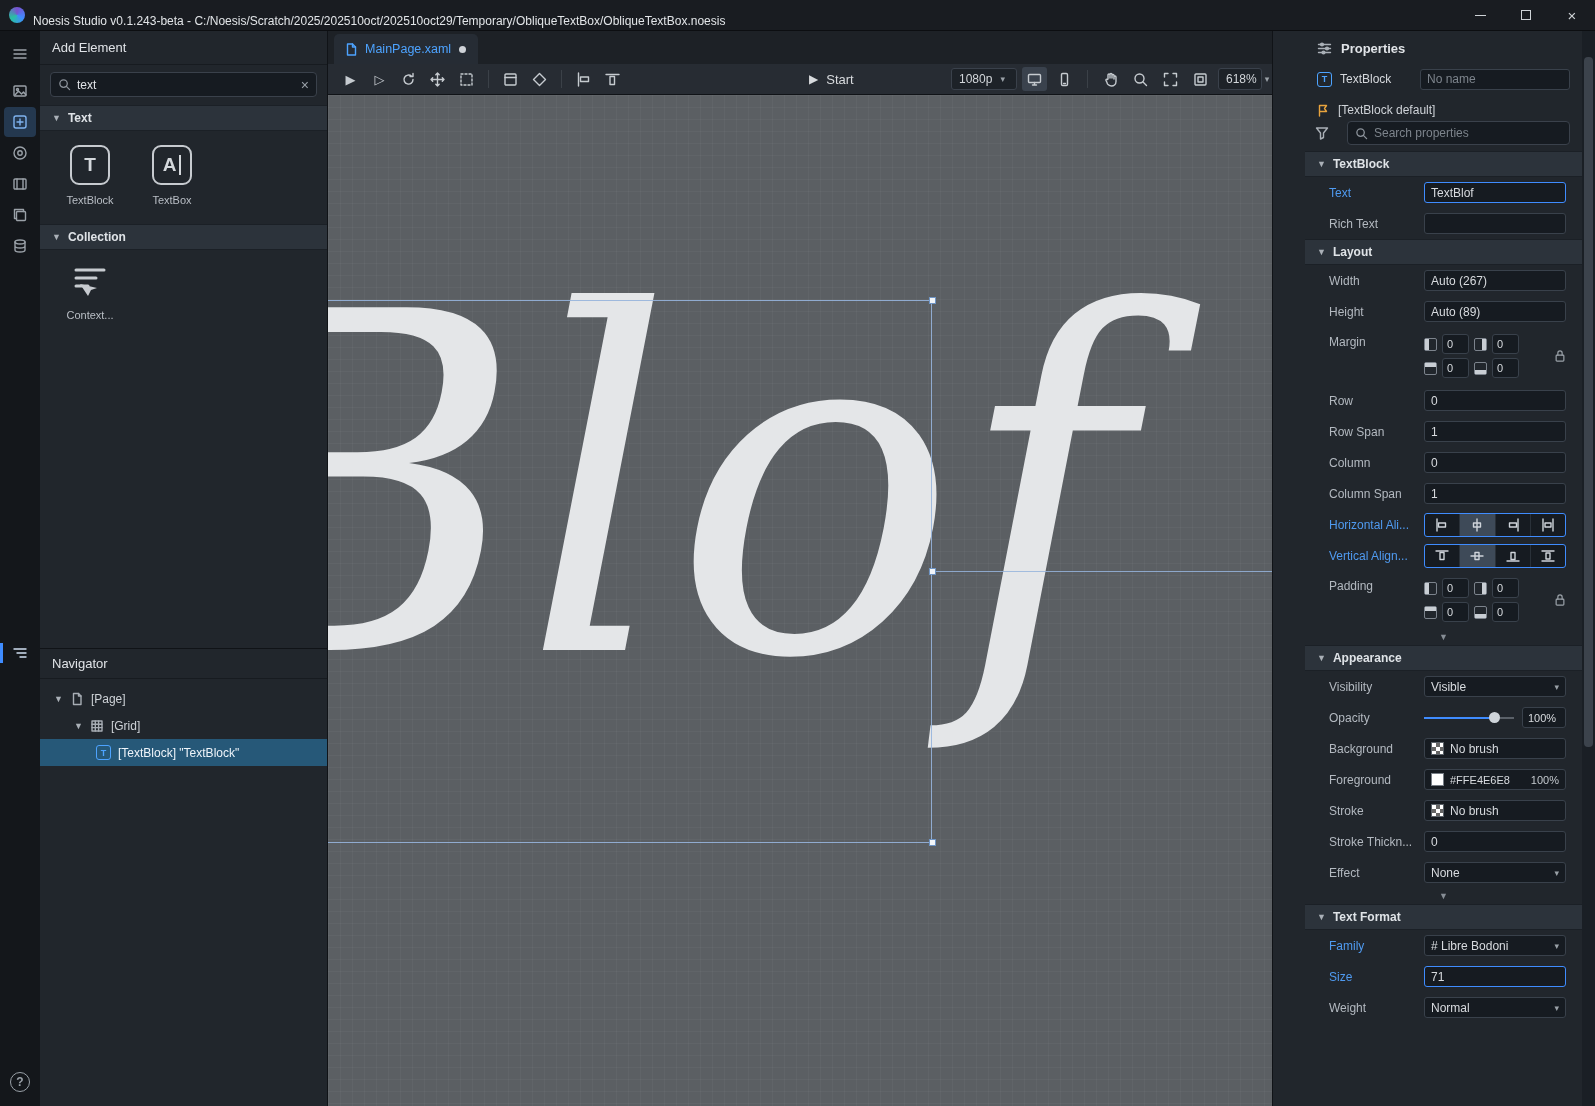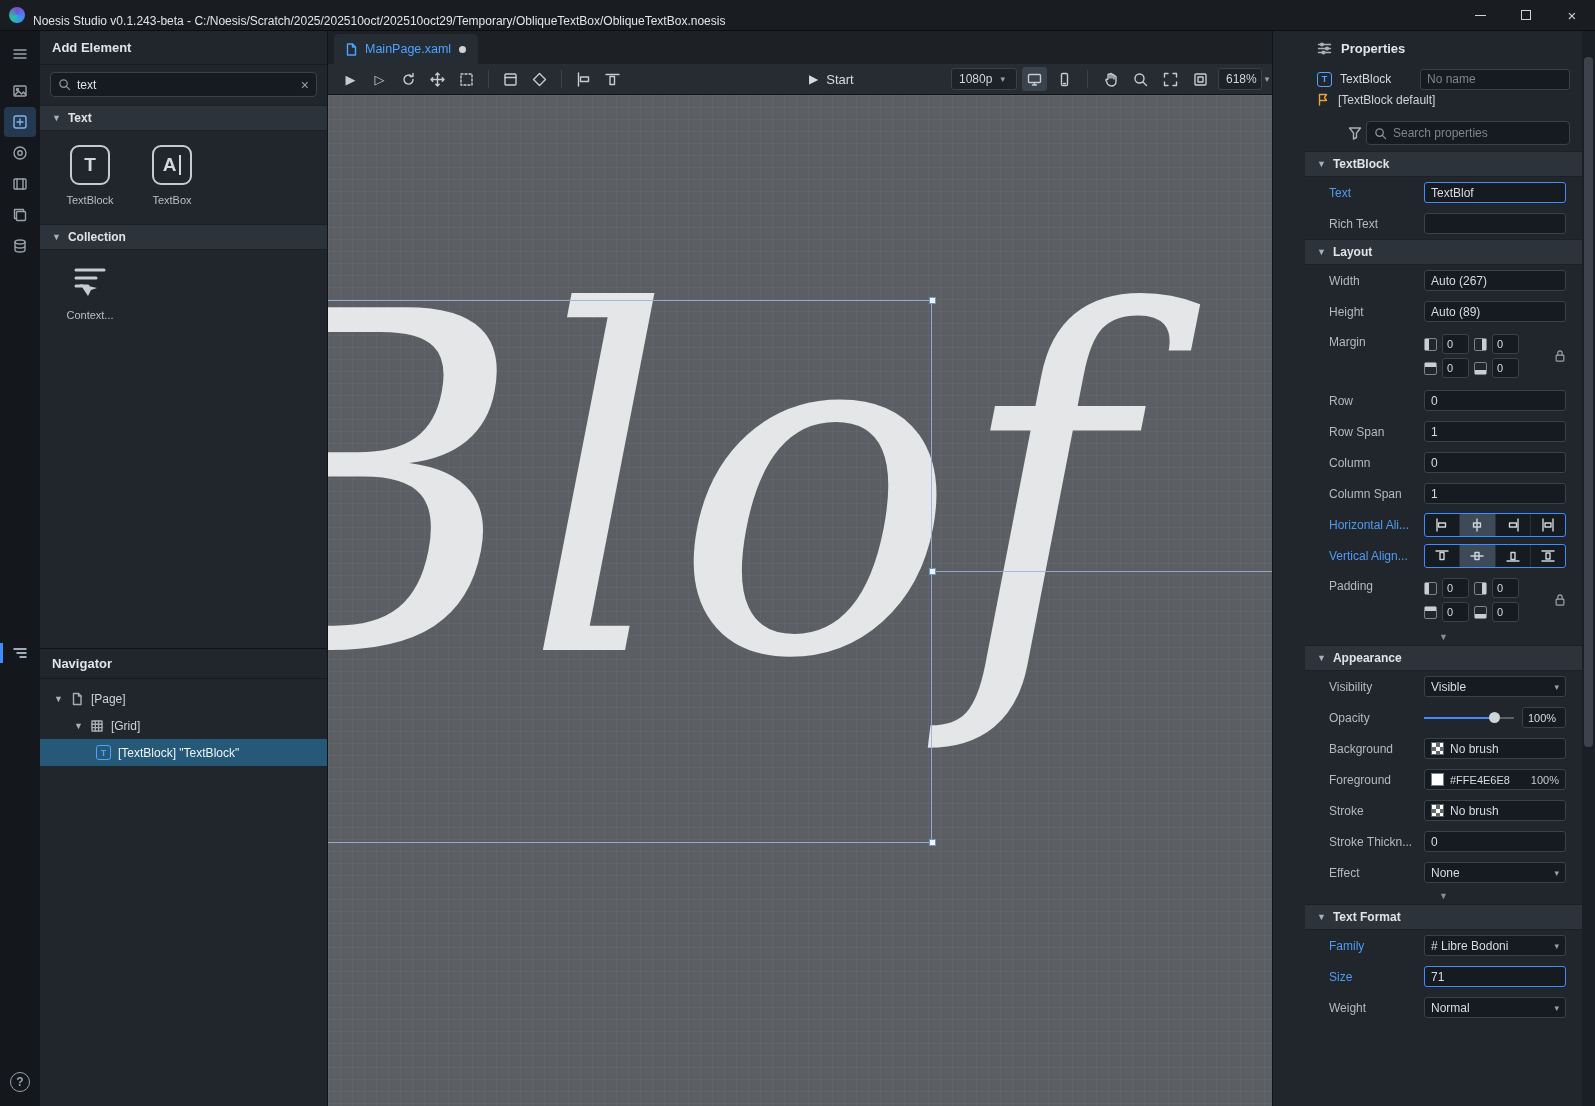--- a/index.html
+++ b/index.html
@@ -28,21 +28,21 @@
     color:#9aa1a8; position:relative; border-radius:4px; margin-bottom:1px; }
   .rail-icon.active { background:#24384f; color:#7fb3f0; }
   .rail-icon.current { color:#cfe0f2; }
   .rail-icon.current::before { content:""; position:absolute; left:-4px; top:5px; bottom:5px; width:3px; background:#3f8cff; }
   .rail-gap { height:376px; }
   .rail-help { margin-top:auto; margin-bottom:14px; width:20px; height:20px; border:1.4px solid #9aa1a8;
     border-radius:50%; color:#9aa1a8; display:flex; align-items:center; justify-content:center; font-size:12px; font-weight:bold; }
 
   
   .panel-left { width:288px; background:#21262c; border-right:1px solid #101317; display:flex; flex-direction:column; }
-  .phdr { height:34px; display:flex; align-items:center; padding:0 12px; font-size:13px; font-weight:bold;
+  .phdr { height:34px; display:flex; align-items:center; padding:0 12px; font-size:13px; font-weight:normal;
     color:#e0e3e7; border-bottom:1px solid #171b20; flex:none; }
   .searchwrap { padding:7px 10px 8px 10px; flex:none; }
   .searchbox { height:25px; background:#161b21; border:1px solid #3a414b; border-radius:4px;
     display:flex; align-items:center; padding:0 7px; gap:6px; }
   .searchbox input { flex:1; background:transparent; border:none; outline:none; color:#e0e3e7; font-size:12px;
     font-family:inherit; }
   .clear-x { color:#9aa1a8; font-size:14px; cursor:default; }
   .sec-hdr { height:26px; background:#2c333b; display:flex; align-items:center; gap:7px; padding:0 12px;
     font-weight:bold; color:#dfe3e7; border-top:1px solid #1b2026; border-bottom:1px solid #1b2026; flex:none; }
   .tri { color:#aab0b7; font-size:9px; }
@@ -95,22 +95,22 @@
   
   .props { width:323px; background:#21262c; border-left:1px solid #101317; position:relative; }
   .props-scroll { position:absolute; left:0; top:0; bottom:0; right:13px; overflow:hidden;padding-left:32px; }
   .vscroll { position:absolute; right:0; top:0; bottom:0; width:13px; background:#1a1f25; }
   .vthumb { position:absolute; left:2px; right:2px; top:26px; height:690px; background:#3c434c; border-radius:4px; }
 
   .props-hdr { height:34px; display:flex; align-items:center; gap:9px; padding:0 12px;
     font-size:13px; font-weight:bold; color:#e0e3e7; }
   .type-row { height:28px; display:flex; align-items:center; gap:8px; padding:0 12px; }
   .type-row input { margin-left:auto; }
-  .style-row { height:24px; display:flex; align-items:flex-start; gap:8px; padding:0 12px; color:#cfd3d8; }
-  .psearch-row { height:32px; display:flex; align-items:center; gap:4px; padding:0 12px 0 10px; margin-bottom:2px;margin-left:33px; }
+  .style-row { height:24px; display:flex; align-items:flex-end; gap:8px; padding:0 12px; color:#cfd3d8; }
+  .psearch-row { height:32px; display:flex; align-items:center; gap:18px; padding:0 12px 0 10px; margin-bottom:2px; }
   .psearch-row .searchbox { flex:1; height:24px; color:#8b929a; }
   .searchbox input::placeholder, .pinput::placeholder { color:#7d848c; }
 
   .prow { min-height:31px; display:flex; align-items:center; padding:0 16px 0 24px; }
   .plabel { flex:1; color:#b3b9c0; white-space:nowrap; overflow:hidden; }
   .plabel.blue { color:#4f9af0; }
   .pinput, .pselect, .brushbox, .colorbox { width:142px; height:21px; background:#161b21;
     border:1px solid #39414b; border-radius:3px; color:#d8dbdf; font-size:12px; font-family:inherit;
     padding:0 6px; }
   .pinput.focus { border-color:#3f8cff; }

